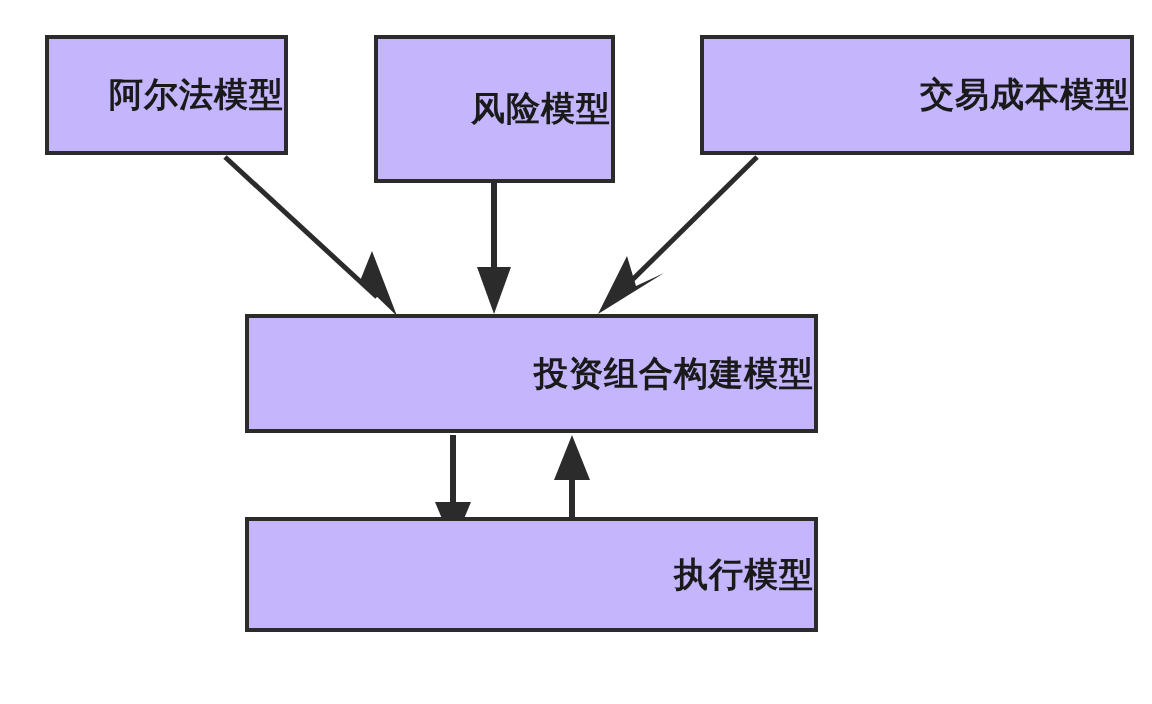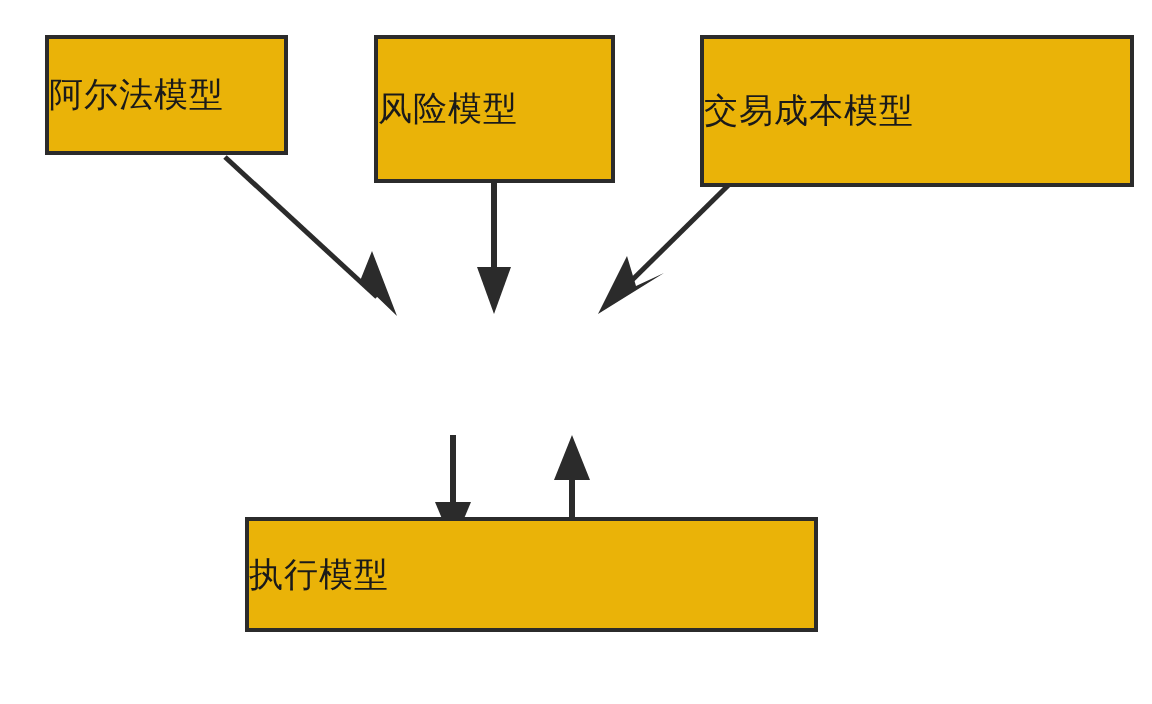--- a/index.html
+++ b/index.html
@@ -19,24 +19,25 @@
     position: absolute;
     left: 0;
     top: 0;
     width: 1152px;
     height: 704px;
   }
   .node-box {
     position: absolute;
     box-sizing: border-box;
     border: 4px solid #2b2b2b;
-    background: #eab308;
+    background: #c4b5fd;
     display: flex;
     align-items: center;
-    justify-content: flex-start;
+    justify-content: flex-end;
+    font-weight: bold;
   }
   .node-label {
     color: #1a1a1a;
     font-size: 34px;
     line-height: 1.1;
     letter-spacing: 1px;
     white-space: nowrap;
     font-family: "DejaVu Serif", "Liberation Serif", serif;
   }
 </style>
@@ -74,22 +75,25 @@
   </svg>
 
   <div class="node-box" style="left:45px; top:35px; width:243px; height:120px;">
     <span class="node-label">阿尔法模型</span>
   </div>
 
   <div class="node-box" style="left:374px; top:35px; width:241px; height:148px;">
     <span class="node-label">风险模型</span>
   </div>
 
-  <div class="node-box" style="left:700px; top:35px; width:434px; height:152px;">
+  <div class="node-box" style="left:700px; top:35px; width:434px; height:120px;">
     <span class="node-label">交易成本模型</span>
   </div>
 
+  <div class="node-box" style="left:245px; top:314px; width:573px; height:119px;">
+    <span class="node-label">投资组合构建模型</span>
+  </div>
 
   <div class="node-box" style="left:245px; top:517px; width:573px; height:115px;">
     <span class="node-label">执行模型</span>
   </div>
 
 </div>
 
 </body></html>

